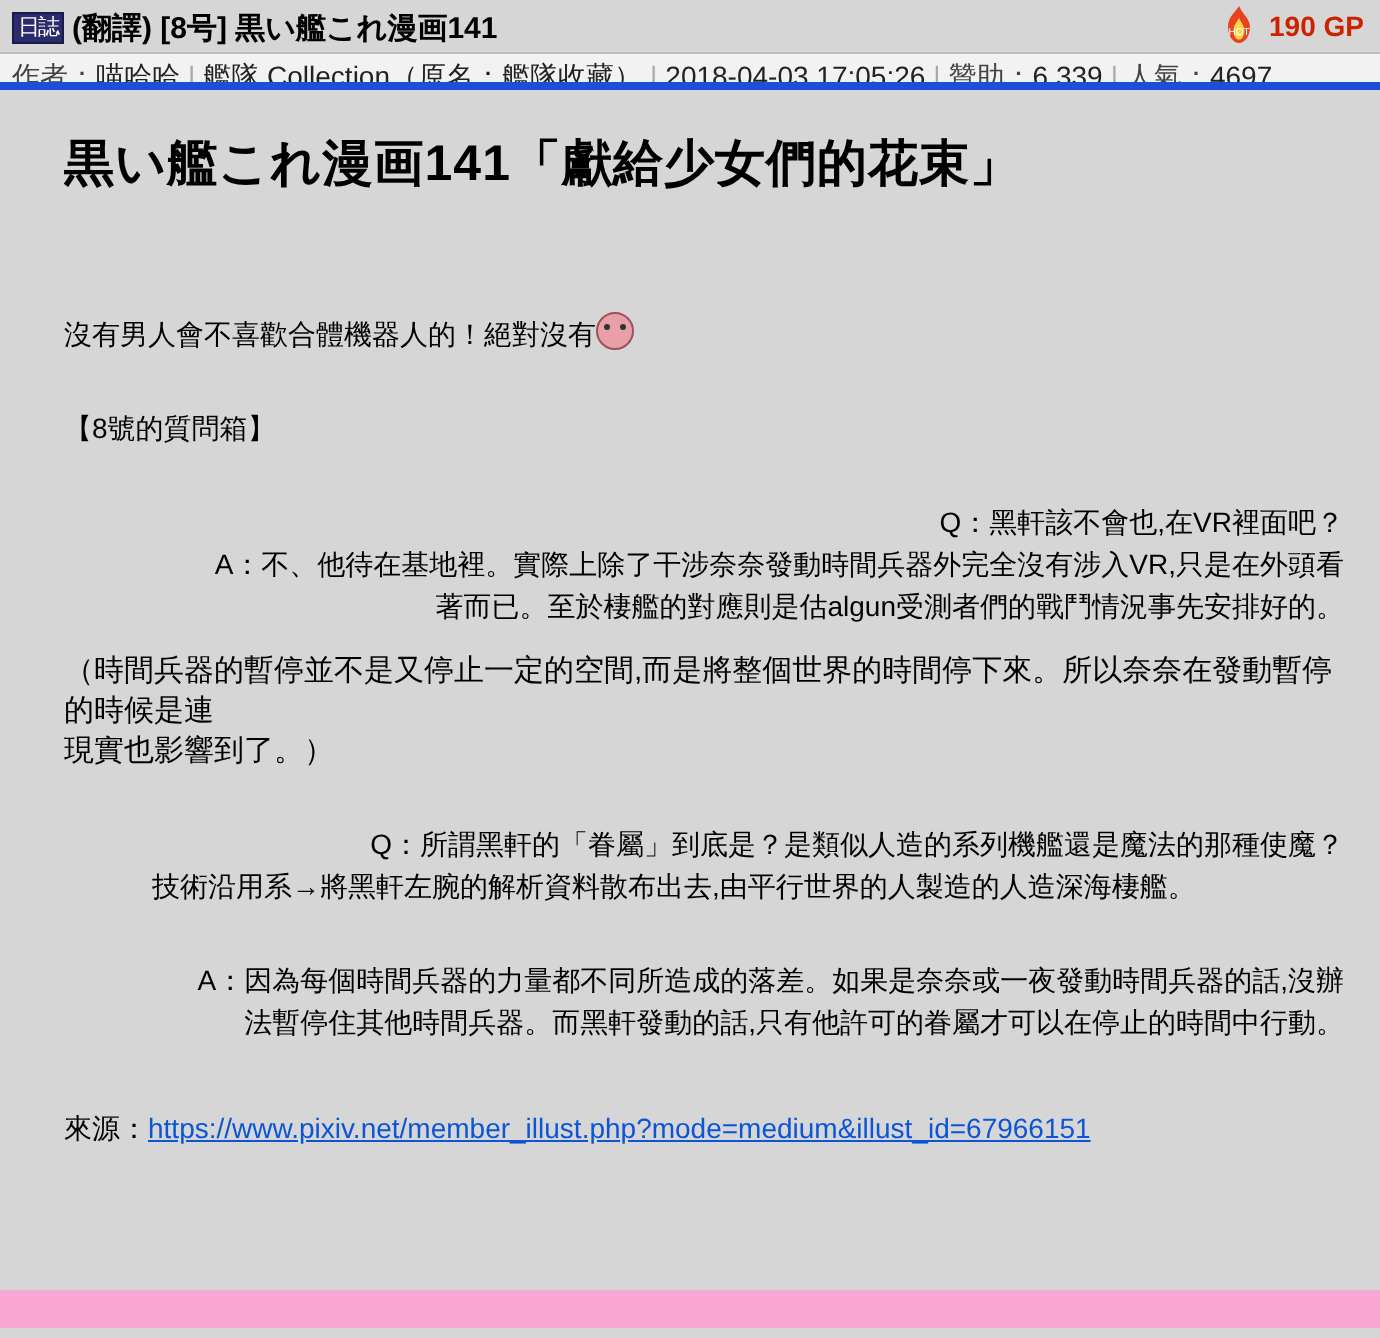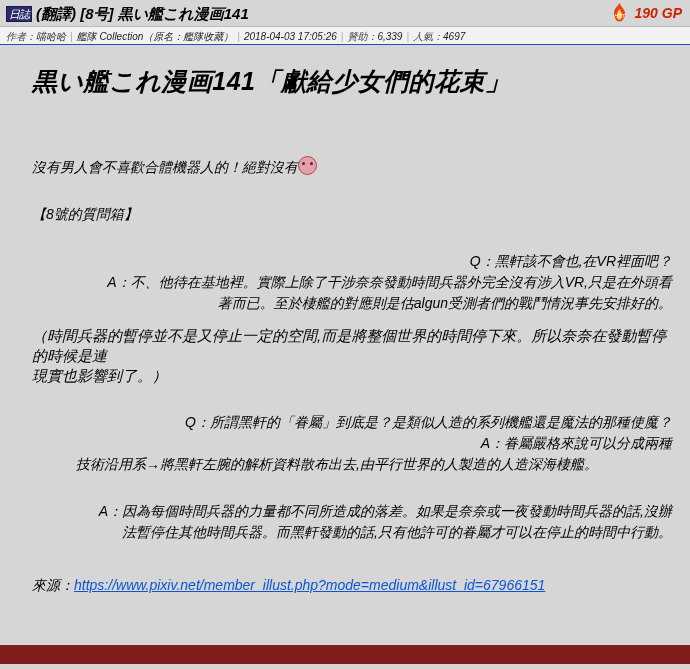--- a/index.html
+++ b/index.html
@@ -12,22 +12,21 @@
     background: #d6d6d6;
     font-family: "Liberation Sans", sans-serif;
     font-size: 13px;
     color: #000;
     overflow: hidden;
   }
   .page {
     width: 690px;
     height: 664px;
     position: relative;
-    background: #7f1d1d;
-    font-style: italic;
+    background: #f9a8d4;
   }
 
   
   .title-bar {
     display: flex;
     align-items: center;
     padding: 4px 6px 2px 6px;
     background: #d6d6d6;
     position: relative;
     height: 26px;
@@ -67,22 +66,22 @@
   .gp-count {
     color: #cc2200;
     font-weight: bold;
     font-size: 14px;
   }
 
   
   .meta-bar {
     background: #f2f2f2;
     border-top: 1px solid #bdbdbd;
-    border-bottom: 1px solid #1d4ed8;
-    font-size: 10px;
+    border-bottom: 4px solid #1d4ed8;
+    font-size: 14px;
     color: #333;
     padding: 3px 6px;
     height: 19px;
     box-sizing: border-box;
     white-space: nowrap;
     overflow: hidden;
   }
   .meta-bar .sep {
     color: #aaa;
     margin: 0 4px;
@@ -197,21 +196,20 @@
     <div class="para qline">Q：黑軒該不會也,在VR裡面吧？</div>
     <div class="para aline">A：不、他待在基地裡。實際上除了干涉奈奈發動時間兵器外完全沒有涉入VR,只是在外頭看</div>
     <div class="para aline">著而已。至於棲艦的對應則是估algun受測者們的戰鬥情況事先安排好的。</div>
     <div class="gap-sm"></div>
     <div class="para small-note">（時間兵器的暫停並不是又停止一定的空間,而是將整個世界的時間停下來。所以奈奈在發動暫停的時候是連</div>
     <div class="para small-note">現實也影響到了。）</div>
 
     <div class="gap-lg"></div>
 
     <div class="para qline">Q：所謂黑軒的「眷屬」到底是？是類似人造的系列機艦還是魔法的那種使魔？</div>
-    <div class="para aline">A：眷屬嚴格來說可以分成兩種</div>
     <div class="para indent-1">技術沿用系→將黑軒左腕的解析資料散布出去,由平行世界的人製造的人造深海棲艦。</div>
 
     <div class="gap-lg"></div>
 
     <div class="para aline">A：因為每個時間兵器的力量都不同所造成的落差。如果是奈奈或一夜發動時間兵器的話,沒辦</div>
     <div class="para aline">法暫停住其他時間兵器。而黑軒發動的話,只有他許可的眷屬才可以在停止的時間中行動。</div>
 
     <div class="gap-lg"></div>
 
     <div class="source-line">

